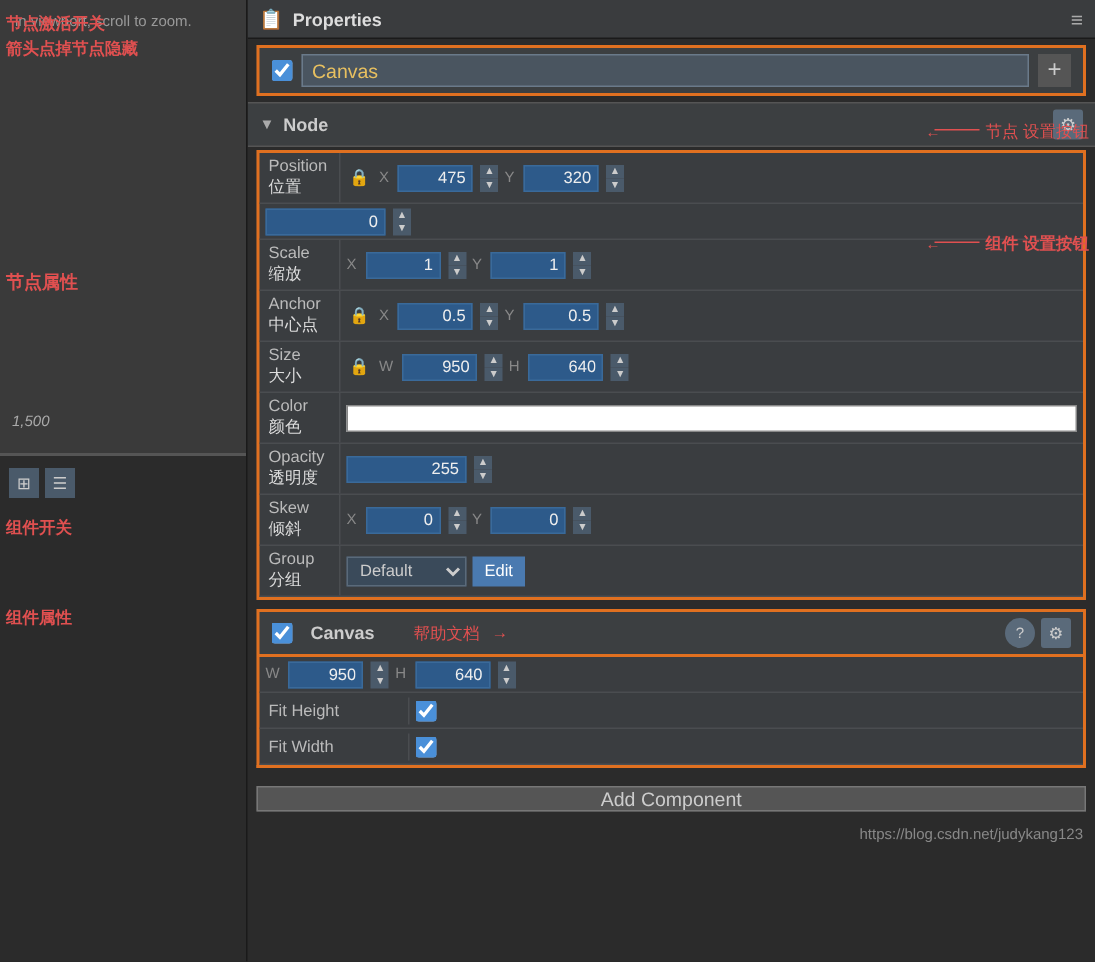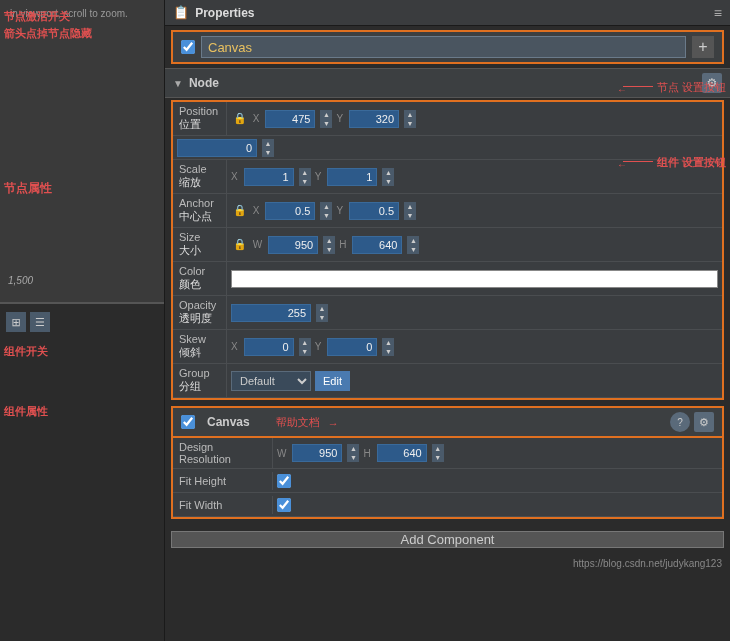--- a/index.html
+++ b/index.html
@@ -577,21 +577,20 @@
       <div class="comp-icons">
         <button class="comp-icon-btn" style="background:#5a6a7a; border-radius:50%; font-size:10px;">?</button>
         <button class="comp-icon-btn">⚙</button>
       </div>
     </div>
 
     
     <div class="comp-props-grid">
 
       <div class="prop-row">
-        <div class="prop-label" style="width:100px;">Design Resolution</div>
         <div class="prop-content">
           <span class="field-label">W</span>
           <input type="text" class="num-input" value="950" style="">
           <div class="num-spin">
             <button class="spin-btn">▲</button>
             <button class="spin-btn">▼</button>
           </div>
           <span class="field-label">H</span>
           <input type="text" class="num-input" value="640" style="">
           <div class="num-spin">

